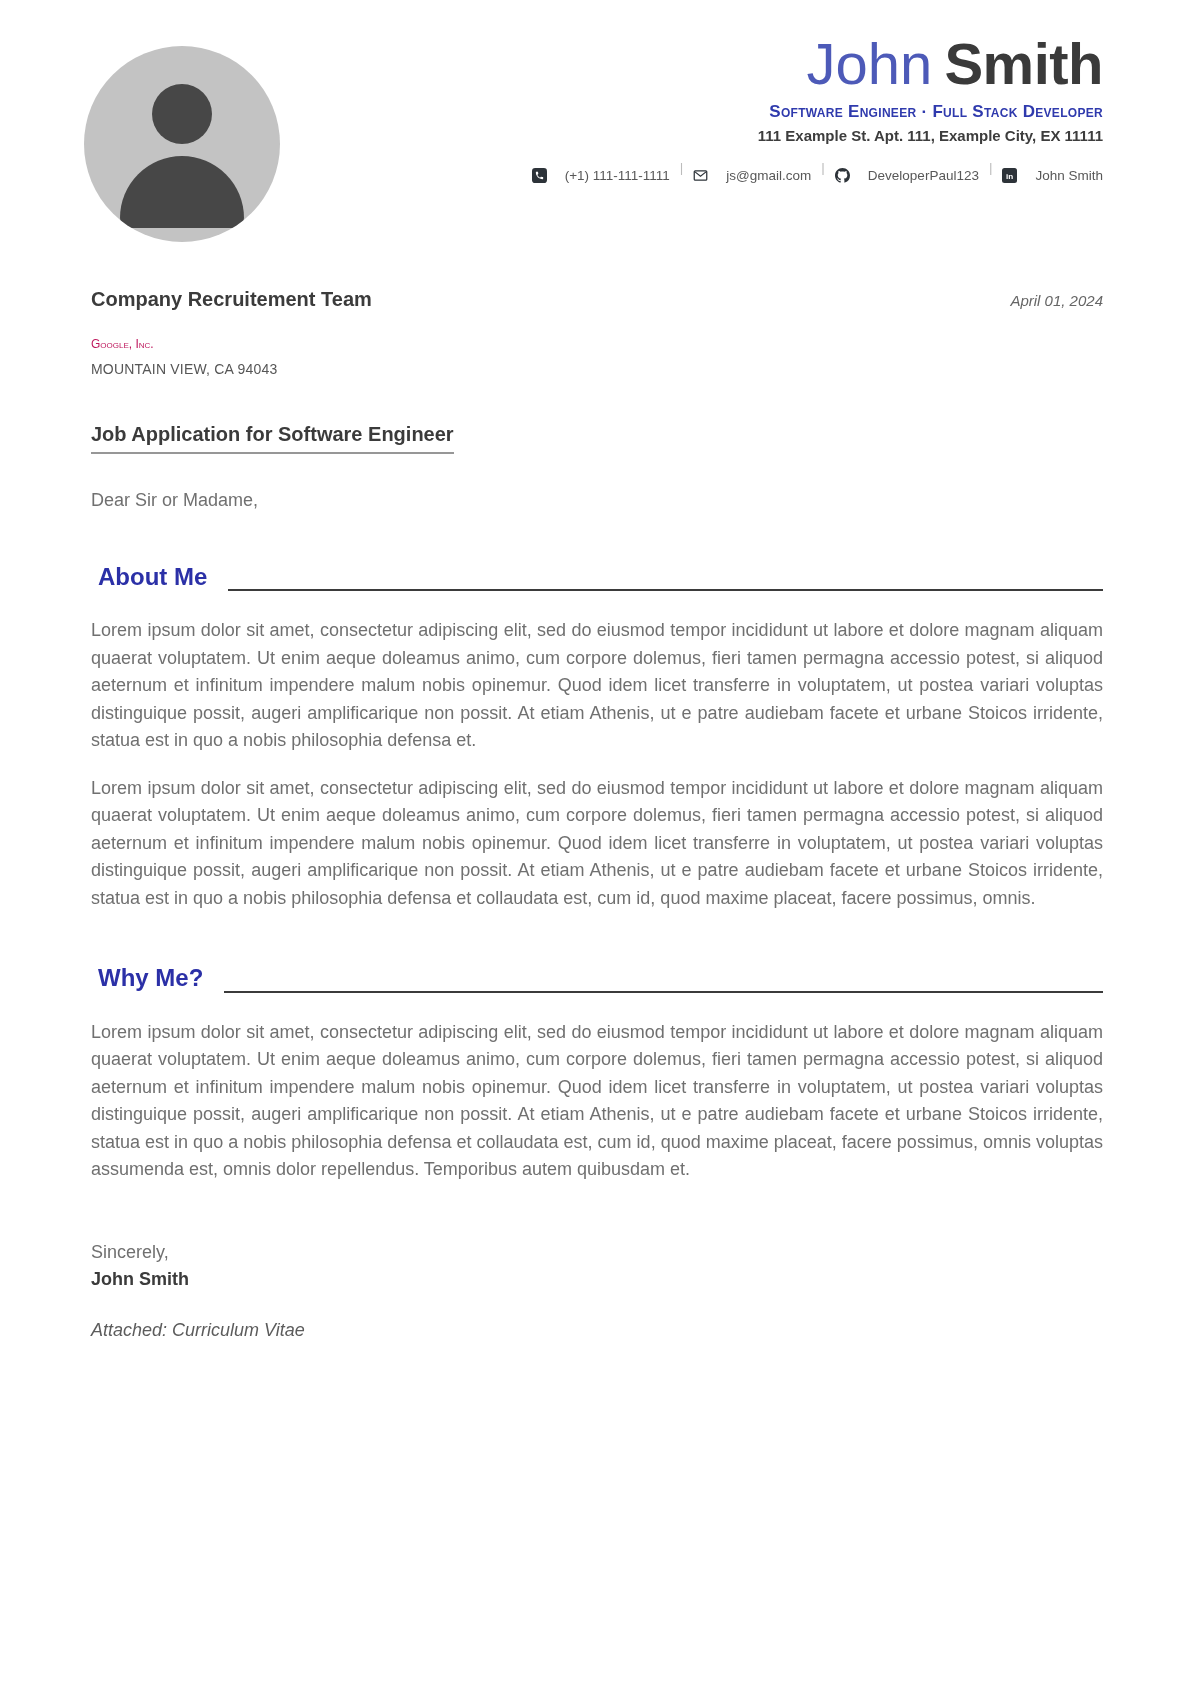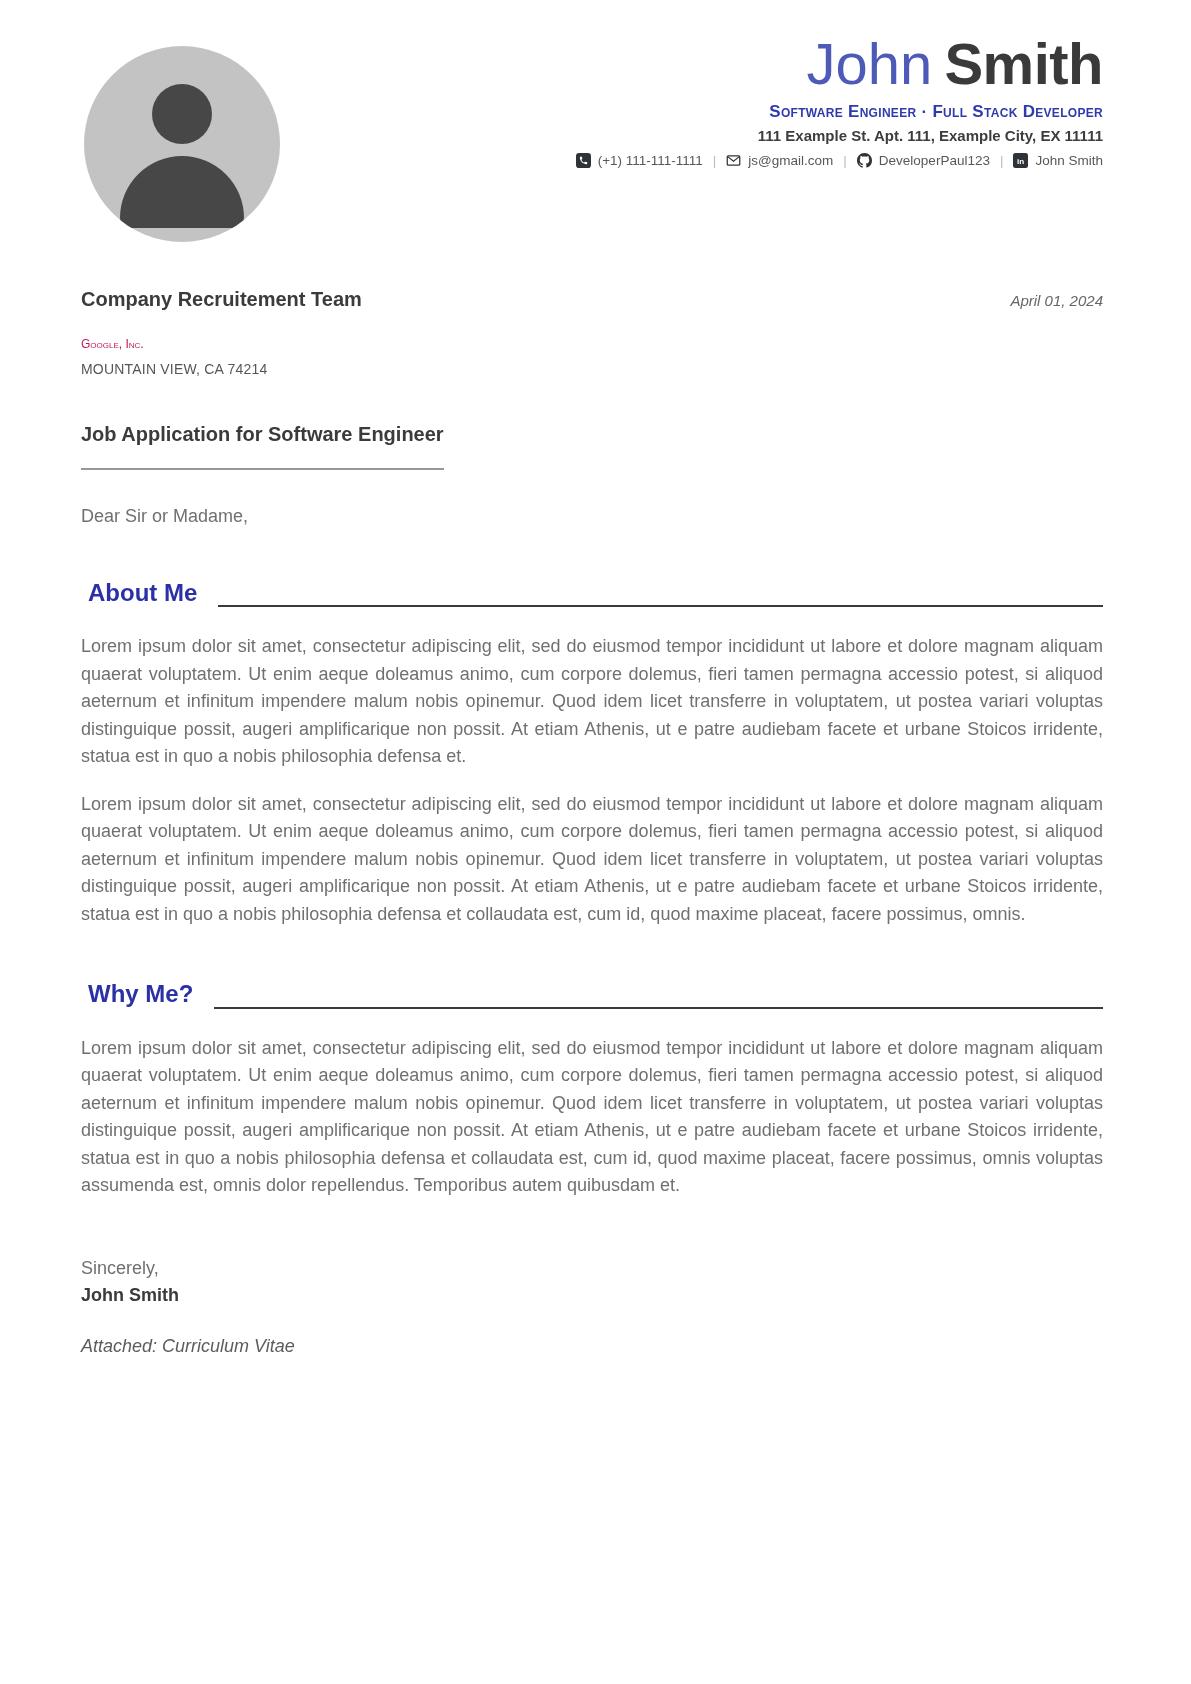--- a/index.html
+++ b/index.html
@@ -34,36 +34,36 @@
   .last-name{font-weight:800;color:#3a3a3a;margin-left:12px;letter-spacing:-0.5px;}
   .tagline{
     margin-top:7px;font-variant:small-caps;font-weight:600;
     font-size:17px;color:#2f3aad;letter-spacing:0.3px;
   }
   .hdr-address{margin-top:5px;font-size:15px;font-weight:700;color:#3d3d3d;}
   .contact-row{
     margin-top:9px;font-size:13.5px;color:#585858;
     display:flex;justify-content:flex-end;align-items:center;gap:10px;
   }
-  .contact-item{display:inline-flex;align-items:center;gap:7px;color:#585858;text-decoration:none;cursor:pointer;}
+  .contact-item{display:inline-flex;align-items:center;gap:18px;color:#585858;text-decoration:none;cursor:pointer;margin-top:15px;}
   .icon{display:inline-flex;}
   .icon svg{display:block;width:15px;height:15px;}
   .sep{color:#bcbcbc;}
 
   
-  .content{position:absolute;left:81px;right:88px;top:288px;}
+  .content{position:absolute;left:91px;right:88px;top:288px;}
   .recipient-row{display:flex;justify-content:space-between;align-items:baseline;}
   .recipient-name{font-size:20px;font-weight:700;color:#3b3b3b;}
   .letter-date{font-size:15px;font-style:italic;color:#666666;}
   .company{margin-top:26px;font-variant:small-caps;font-size:12px;color:#be185d;}
   .addr-line{margin-top:10px;font-size:14px;color:#565656;letter-spacing:0.2px;}
   .job-title{
     width:fit-content;margin-top:46px;
     font-size:20px;font-weight:700;color:#3b3b3b;
-    border-bottom:2px solid #979797;padding-bottom:22px;
+    border-bottom:2px solid #979797;padding-bottom:6px;
   }
   .greeting{margin-top:36px;font-size:18px;color:#707070;}
 
   .section-header{display:flex;align-items:flex-end;margin-top:46px;}
   .section-title{font-size:24px;font-weight:700;color:#2b30a7;margin:7px;line-height:1.1;white-space:nowrap;}
   .rule{flex:1;height:2px;background:#3b3b3b;margin-left:14px;margin-bottom:6px;}
   .section-body{
     margin:20px 0 0;font-size:18px;line-height:27.5px;color:#707070;
     text-align:justify;
   }
@@ -143,21 +143,21 @@
   </header>
 
   <main class="content">
 
     <div class="recipient-row">
       <span class="recipient-name">Company Recruitement Team</span>
       <span class="letter-date">April 01, 2024</span>
     </div>
 
     <div class="company">Google, Inc.</div>
-    <div class="addr-line">MOUNTAIN VIEW, CA 74214</div>
+    <div class="addr-line">MOUNTAIN VIEW, CA 94043</div>
 
     <div class="job-title">Job Application for Software Engineer</div>
 
     <div class="greeting">Dear Sir or Madame,</div>
 
     <section>
       <div class="section-header">
         <h2 class="section-title">About Me</h2>
         <div class="rule"></div>
       </div>

